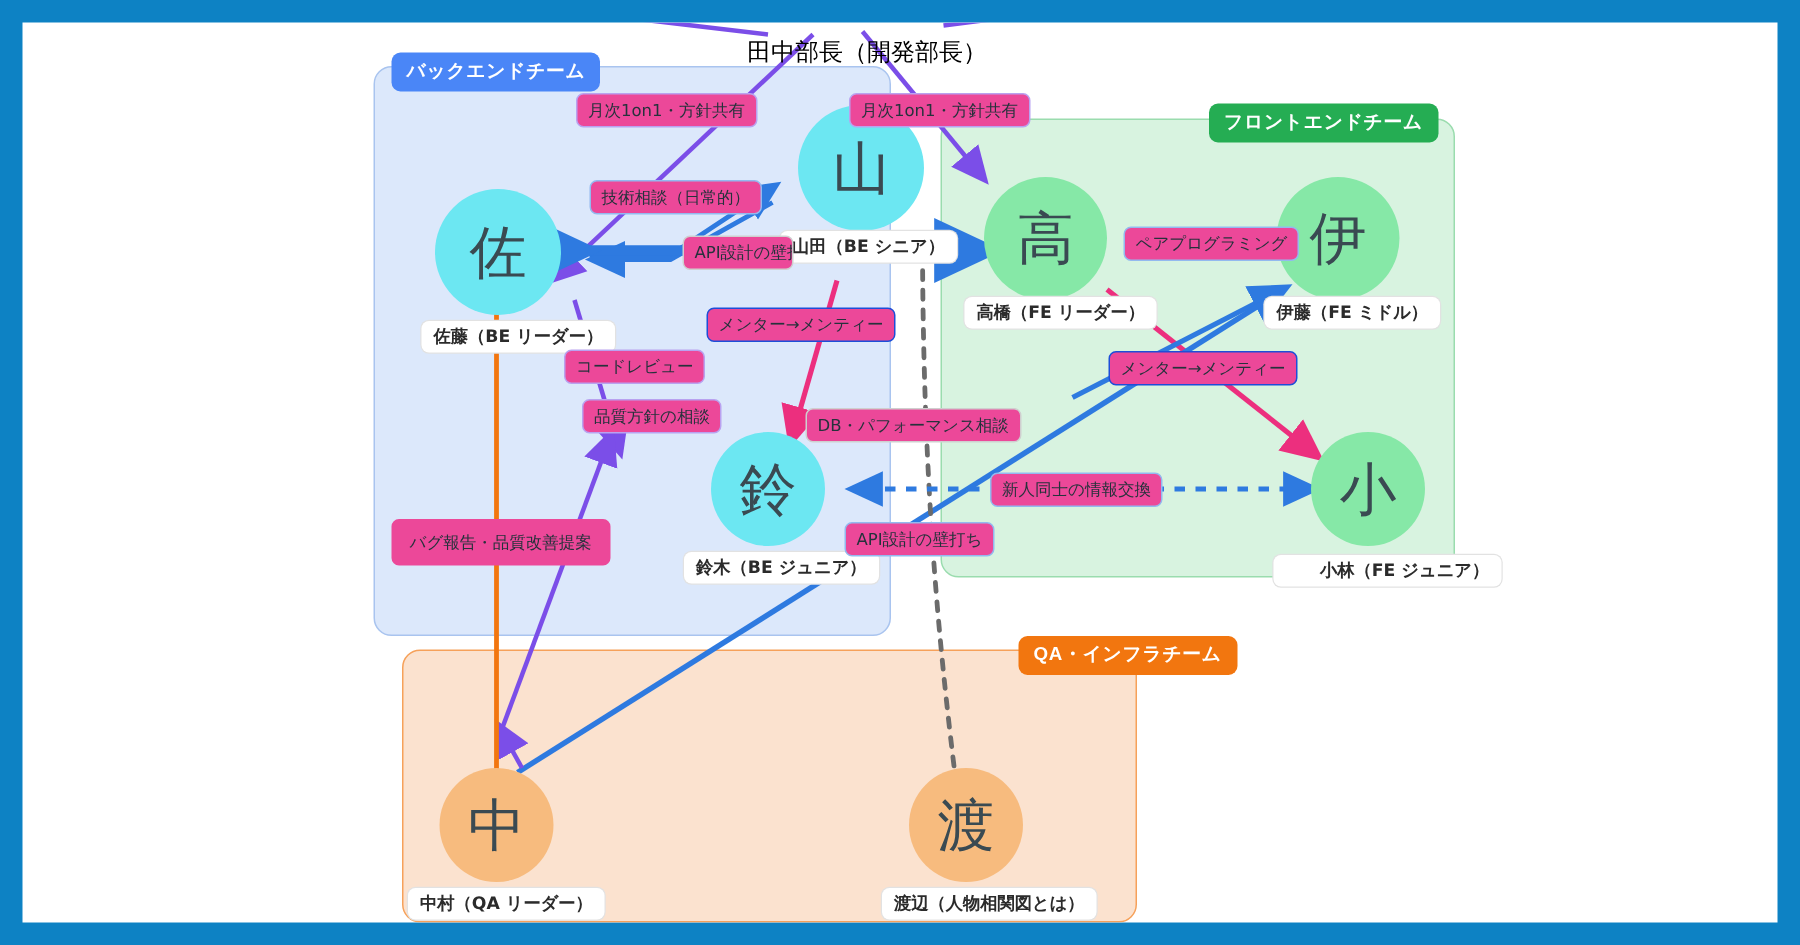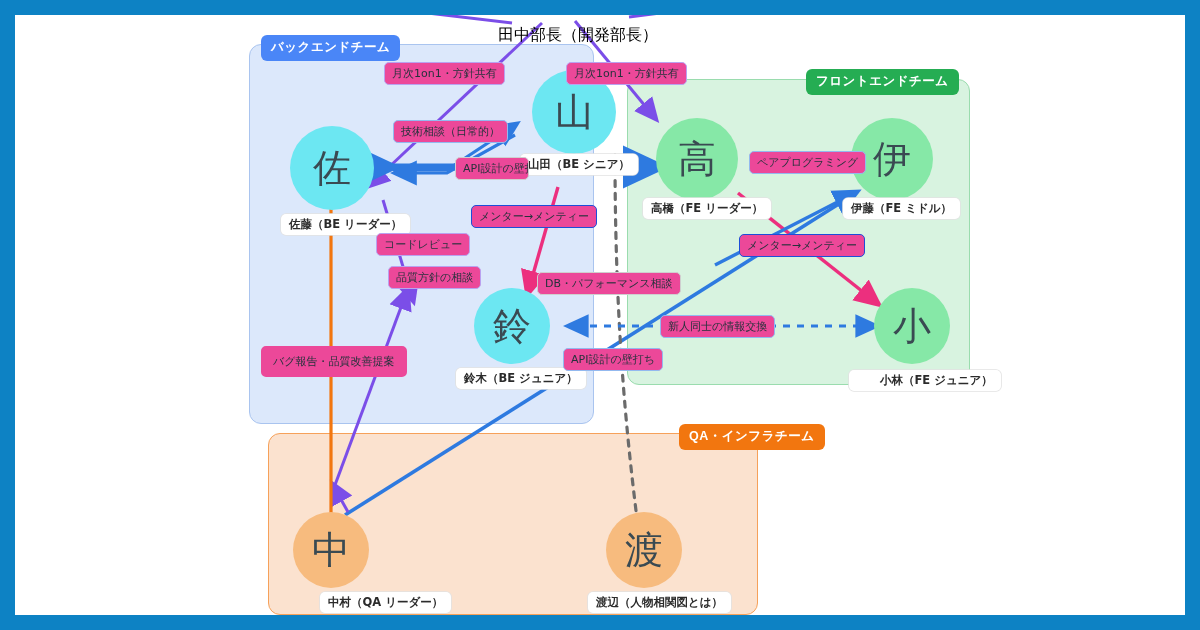--- a/index.html
+++ b/index.html
@@ -166,21 +166,21 @@
       <div class="nlabel" style="left:-8px;top:80px;">伊藤（FE ミドル）</div>
     </div>
 
     <div class="node" style="left:859px;top:273px;">
       <div class="circle gr" style="left:0;top:0;width:76px;height:76px;">小</div>
       <div class="nlabel" style="left:-25px;top:82px;padding-left:31px;">小林（FE ジュニア）</div>
     </div>
 
     <div class="node" style="left:278px;top:497px;">
       <div class="circle or" style="left:0;top:0;width:76px;height:76px;">中</div>
-      <div class="nlabel" style="left:-21px;top:80px;margin-left:48px;">中村（QA リーダー）</div>
+      <div class="nlabel" style="left:-21px;top:80px;">中村（QA リーダー）</div>
     </div>
 
     <div class="node" style="left:591px;top:497px;">
       <div class="circle or" style="left:0;top:0;width:76px;height:76px;">渡</div>
       <div class="nlabel" style="left:-18px;top:80px;">渡辺（人物相関図とは）</div>
     </div>
 
     <div class="nlabel" style="position:absolute;left:483px;top:10px;text-align:right;">田中部長（開発部長）</div>
 
     <div class="elabel purple" style="left:369px;top:47px;">月次1on1・方針共有</div>

